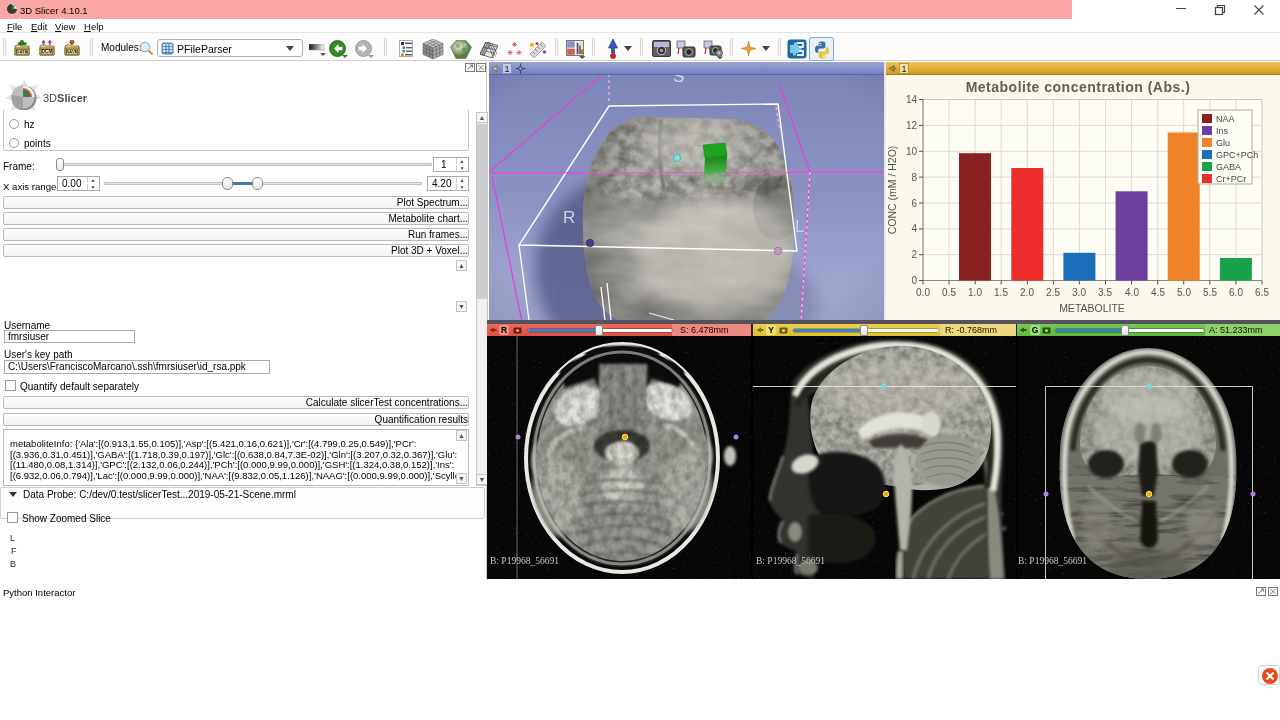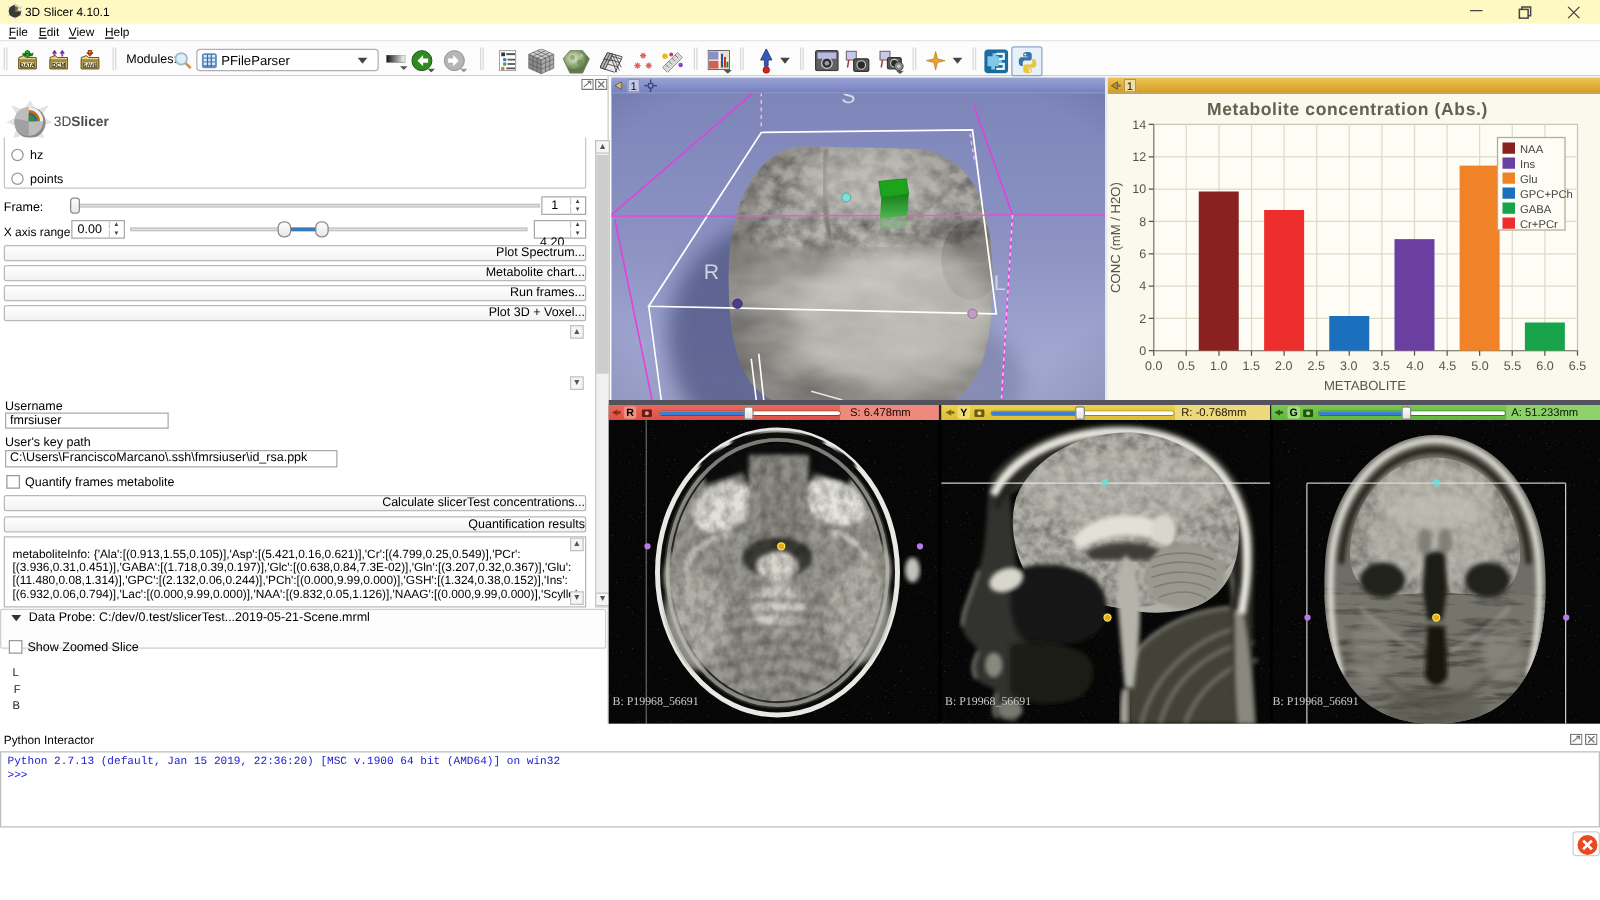--- a/index.html
+++ b/index.html
@@ -8,21 +8,21 @@
 .inp{position:absolute;background:#fff;border:1px solid #a9a9a9;font-size:10px;line-height:12px;padding-left:3px}
 .ta{position:absolute;left:3px;width:466px;background:#fff;border:1px solid #b9b9b9;font-size:9.5px;line-height:10.5px}
 .sb{position:absolute;background:#f0f0f0;border:1px solid #c9c9c9}
 .sbb{position:absolute;width:11px;height:11px;background:#f5f5f5;border:1px solid #c2c2c2;font-size:7px;text-align:center;line-height:10px;color:#555}
 .lbl{position:absolute;font-size:10px;white-space:nowrap}
 .spin{position:absolute;background:#fff;border:1px solid #a9a9a9;font-size:10px}
 .spina{position:absolute;right:1px;width:11px;height:6px;font-size:5px;line-height:6px;text-align:center;color:#444;border-left:1px solid #ccc}
 </style></head>
 <body>
 
-<div class="abs" style="left:0;top:0;width:1280px;height:19px;background:#fef9c3">
+<div class="abs" style="left:0;top:0;width:1072px;height:19px;background:#fca5a5">
   <svg class="abs" style="left:5px;top:2px" width="14" height="14" viewBox="0 0 14 14">
     <polygon points="7,0 9,4 13,3 10,7 13,11 9,10 7,14 5,10 1,11 4,7 1,3 5,4" fill="#cfcfcf"></polygon>
     <circle cx="7" cy="7" r="5" fill="#3a3a3a"></circle>
     <path d="M7 2 A5 5 0 0 1 12 7 L7 7 Z" fill="#e8e8e8"></path>
     <path d="M7 4 L10.5 7 L7 7 Z" fill="#d46a10"></path>
     <path d="M7 7 L10 4.3 A4 4 0 0 0 7 3 Z" fill="#3a7a2a"></path>
   </svg>
   <div class="abs" style="left:20px;top:5px;font-size:9.5px">3D Slicer 4.10.1</div>
   <div class="abs" style="left:1176px;top:8px;width:10px;height:1.4px;background:#444"></div>
   <svg class="abs" style="left:1214px;top:4px" width="12" height="12" viewBox="0 0 12 12">
@@ -292,39 +292,39 @@
     <div class="spin" style="left:57px;top:66px;width:43px;height:15px">
         <span style="position:absolute;left:4px;top:1px">0.00</span>
       <span class="spina" style="top:0">▲</span>
         <span class="spina" style="top:7px;height:7px">▼</span>
       </div>
     <div class="abs" style="left:104px;top:72px;width:318px;height:3px;background:#e2e2e2;border:1px solid #c2c2c2"></div>
     <div class="abs" style="left:228px;top:72px;width:28px;height:3px;background:#3a7ab8"></div>
     <div class="abs" style="left:222px;top:67px;width:11px;height:13px;background:linear-gradient(#fdfdfd,#e8e8e8);border:1px solid #8a8a8a;border-radius:5px"></div>
     <div class="abs" style="left:252px;top:67px;width:11px;height:13px;background:linear-gradient(#fdfdfd,#e8e8e8);border:1px solid #8a8a8a;border-radius:5px"></div>
     <div class="spin" style="left:427px;top:66px;width:42px;height:15px">
-        <span style="position:absolute;left:4px;top:12px">4.20</span>
+        <span style="position:absolute;left:4px;top:1px">4.20</span>
       <span class="spina" style="top:0">▲</span>
         <span class="spina" style="top:7px;height:7px">▼</span>
       </div>
 
     <div class="btn" style="top:86px">Plot Spectrum...</div>
     <div class="btn" style="top:102px">Metabolite chart...</div>
     <div class="btn" style="top:118px">Run frames...</div>
     <div class="btn" style="top:134px">Plot 3D + Voxel...</div>
 
     <div class="sbb" style="left:456px;top:150px">▲</div>
     <div class="sbb" style="left:456px;top:191px">▼</div>
 
     <div class="abs lbl" style="left:4px;top:210px">Username</div>
     <div class="inp" style="left:4px;top:220px;width:131px;height:13px">fmrsiuser</div>
     <div class="abs lbl" style="left:4px;top:239px">User's key path</div>
     <div class="inp" style="left:4px;top:250px;width:266px;height:14px">C:\Users\FranciscoMarcano\.ssh\fmrsiuser\id_rsa.ppk</div>
     <div class="abs" style="left:5px;top:270px;width:11px;height:11px;border:1px solid #999;background:#fff"></div>
-    <div class="abs lbl" style="left:20px;top:271px">Quantify frames metabolite</div>
+    <div class="abs lbl" style="left:20px;top:271px">Quantify default separately</div>
     <div class="btn" style="top:286px">Calculate slicerTest concentrations...</div>
     <div class="btn" style="top:303px">Quantification results</div>
 
     <div class="ta" style="top:319px;height:57px">
       <div style="padding:9px 0 0 6px;width:460px">metaboliteInfo: {'Ala':[(0.913,1.55,0.105)],'Asp':[(5.421,0.16,0.621)],'Cr':[(4.799,0.25,0.549)],'PCr':</div>
       <div style="padding:0 0 0 6px">[(3.936,0.31,0.451)],'GABA':[(1.718,0.39,0.197)],'Glc':[(0.638,0.84,7.3E-02)],'Gln':[(3.207,0.32,0.367)],'Glu':</div>
       <div style="padding:0 0 0 6px">[(11.480,0.08,1.314)],'GPC':[(2.132,0.06,0.244)],'PCh':[(0.000,9.99,0.000)],'GSH':[(1.324,0.38,0.152)],'Ins':</div>
       <div style="padding:0 0 0 6px">[(6.932,0.06,0.794)],'Lac':[(0.000,9.99,0.000)],'NAA':[(9.832,0.05,1.126)],'NAAG':[(0.000,9.99,0.000)],'Scyllo':</div>
     </div>
     <div class="sbb" style="left:456px;top:320px">▲</div>
@@ -823,23 +823,19 @@
 <div class="abs" style="left:0;top:579px;width:1280px;height:141px;background:#fff">
   <div class="abs lbl" style="left:3px;top:8px;font-size:9.5px">Python Interactor</div>
   <svg class="abs" style="left:1256px;top:8px" width="10" height="9" viewBox="0 0 10 9">
       <rect x="0.5" y="0.5" width="9" height="8" fill="#fff" stroke="#777"></rect>
       <path d="M2 6.5 L7.5 2 M5 2 h2.5 v2.5" stroke="#777" fill="none"></path>
     </svg>
   <svg class="abs" style="left:1268px;top:8px" width="10" height="9" viewBox="0 0 10 9">
       <rect x="0.5" y="0.5" width="9" height="8" fill="#fff" stroke="#777"></rect>
       <path d="M2.5 2 L7.5 7 M7.5 2 L2.5 7" stroke="#777" fill="none"></path>
     </svg>
-  <div class="abs" style="left:0;top:22px;width:1280px;height:61px;border:1px solid #bdbdbd;background:#fff;font-family:'Liberation Mono',monospace;font-size:8.9px;color:#2121d2">
-    <div style="padding:2px 0 0 5px">Python 2.7.13 (default, Jan 15 2019, 22:36:20) [MSC v.1900 64 bit (AMD64)] on win32</div>
-    <div style="padding:1px 0 0 5px">&gt;&gt;&gt;</div>
-  </div>
   <div class="abs" style="left:1258px;top:86px;width:22px;height:20px;background:#fff;border:1px solid #cfcfcf;border-radius:3px">
     <svg width="20" height="18" style="position:absolute;left:0;top:0">
         <circle cx="11" cy="10" r="8" fill="#e84a1f"></circle>
         <path d="M7.5 6.5 L14.5 13.5 M14.5 6.5 L7.5 13.5" stroke="#fff" stroke-width="2.2"></path>
       </svg>
   </div>
 </div>
 
 </body></html>

